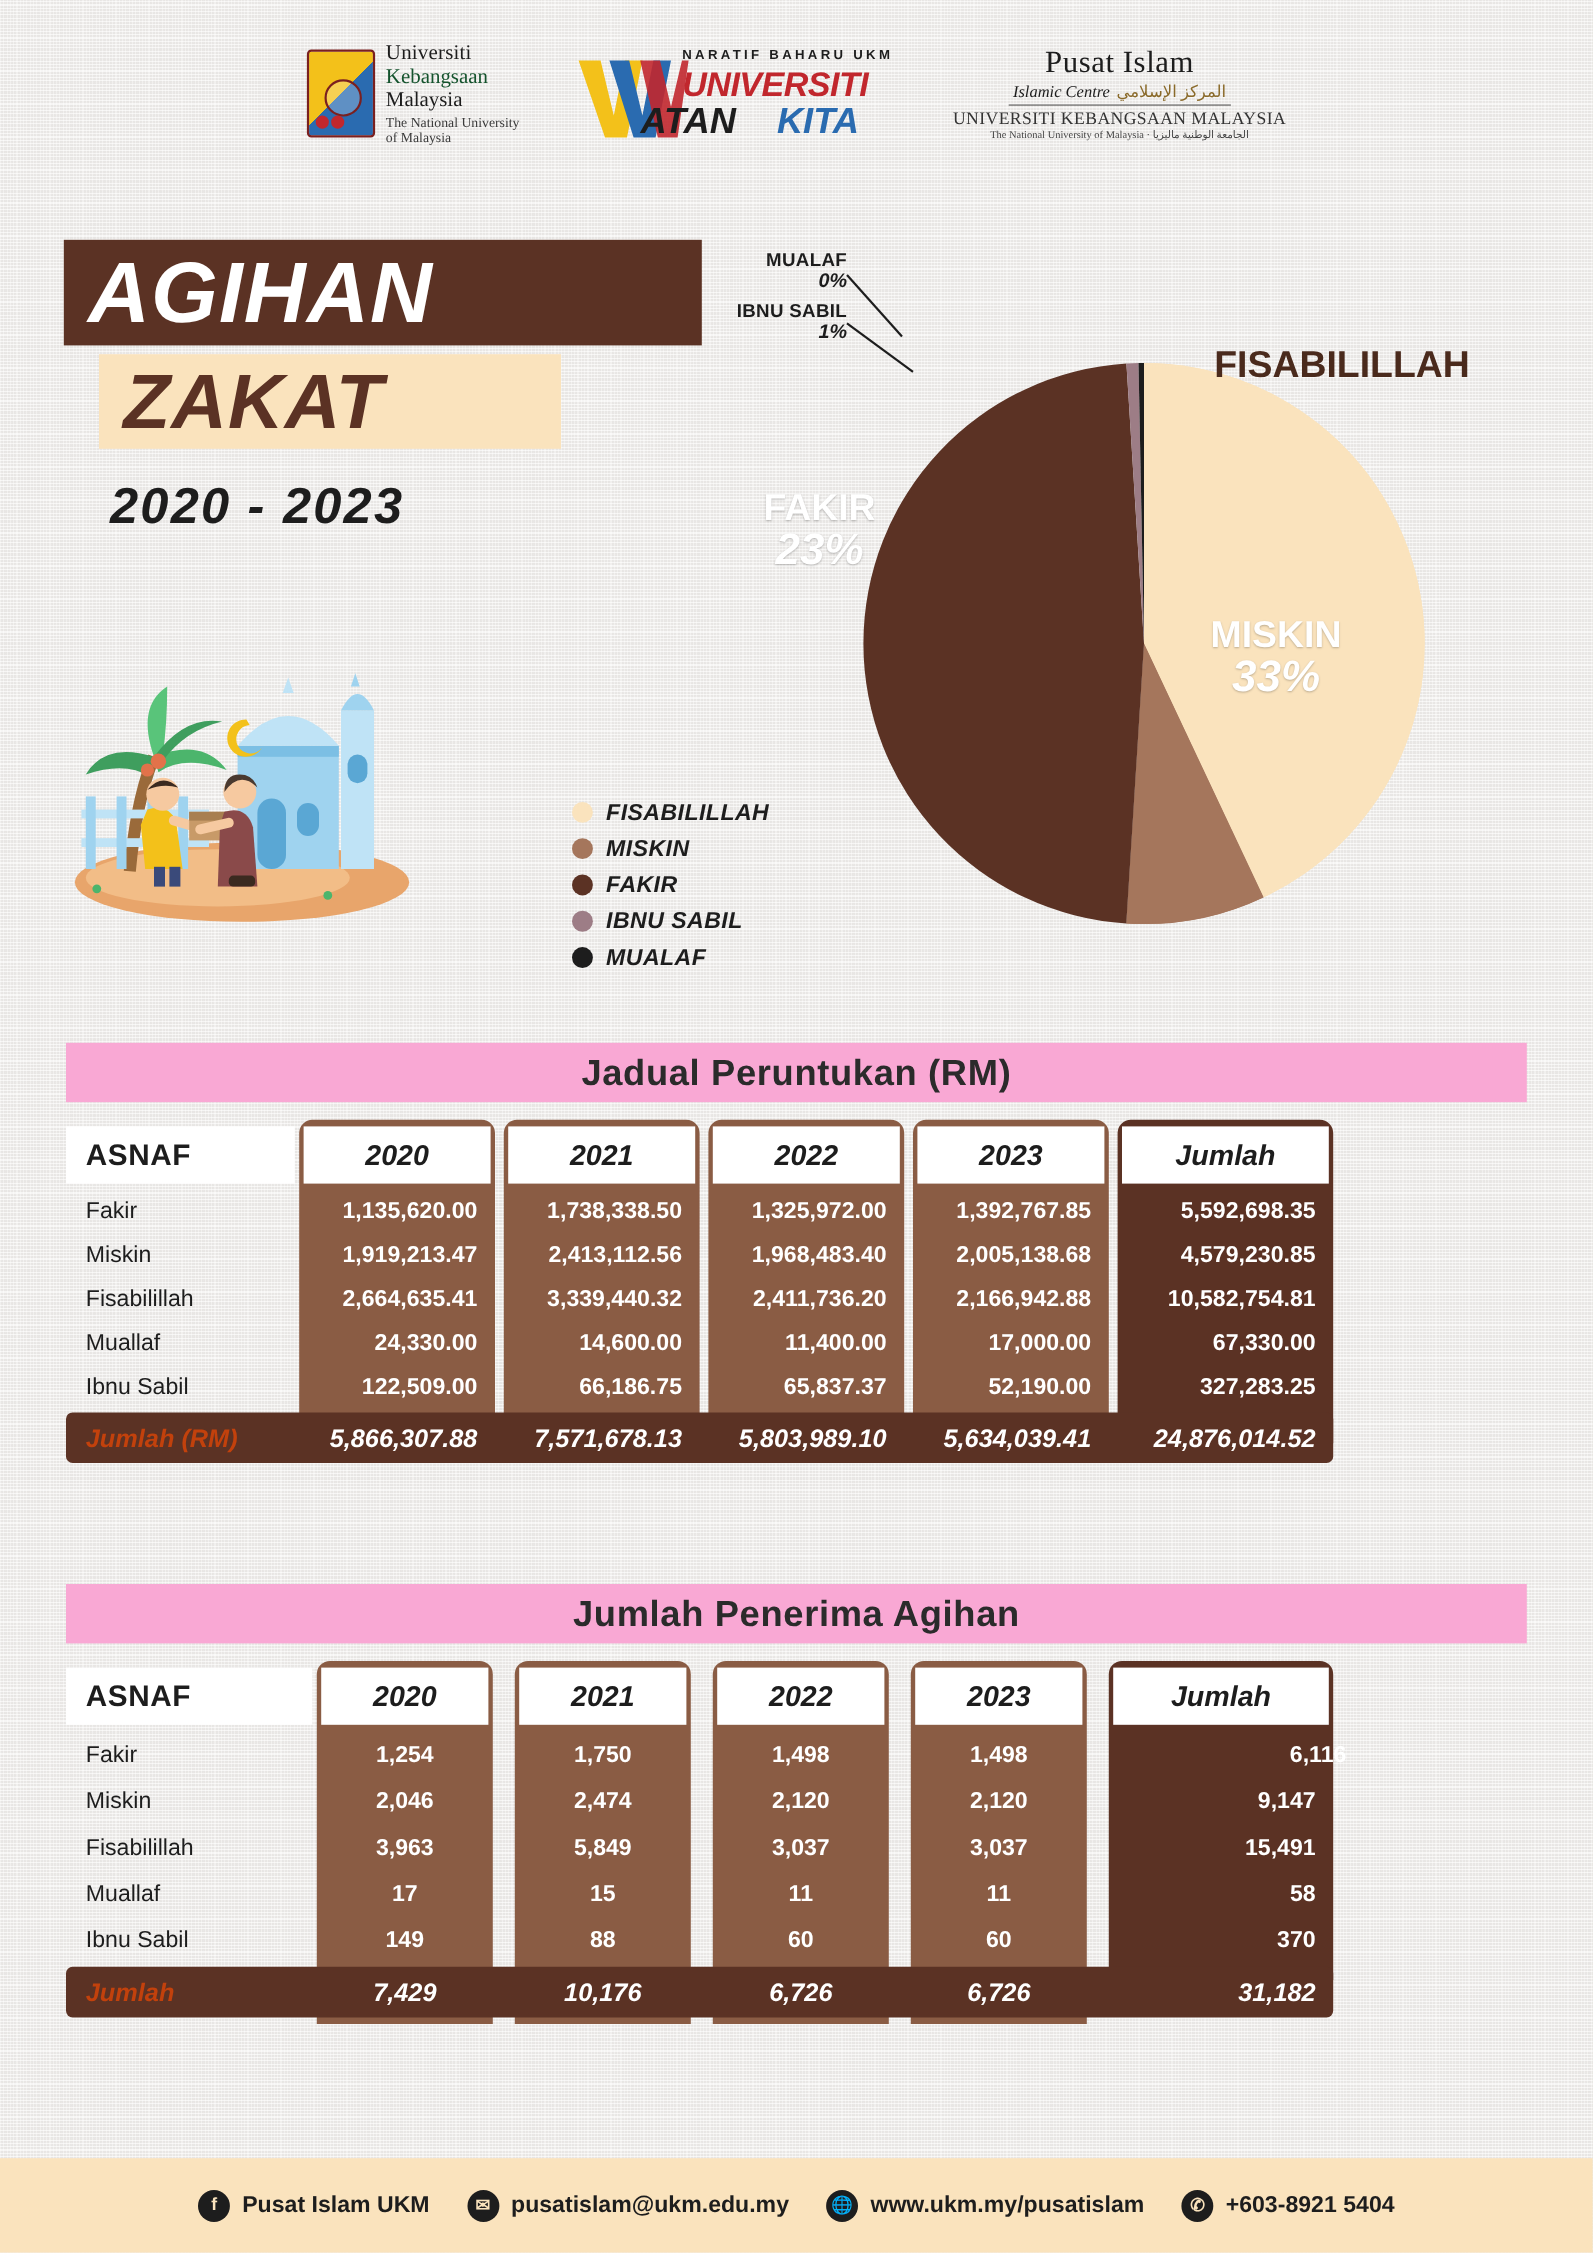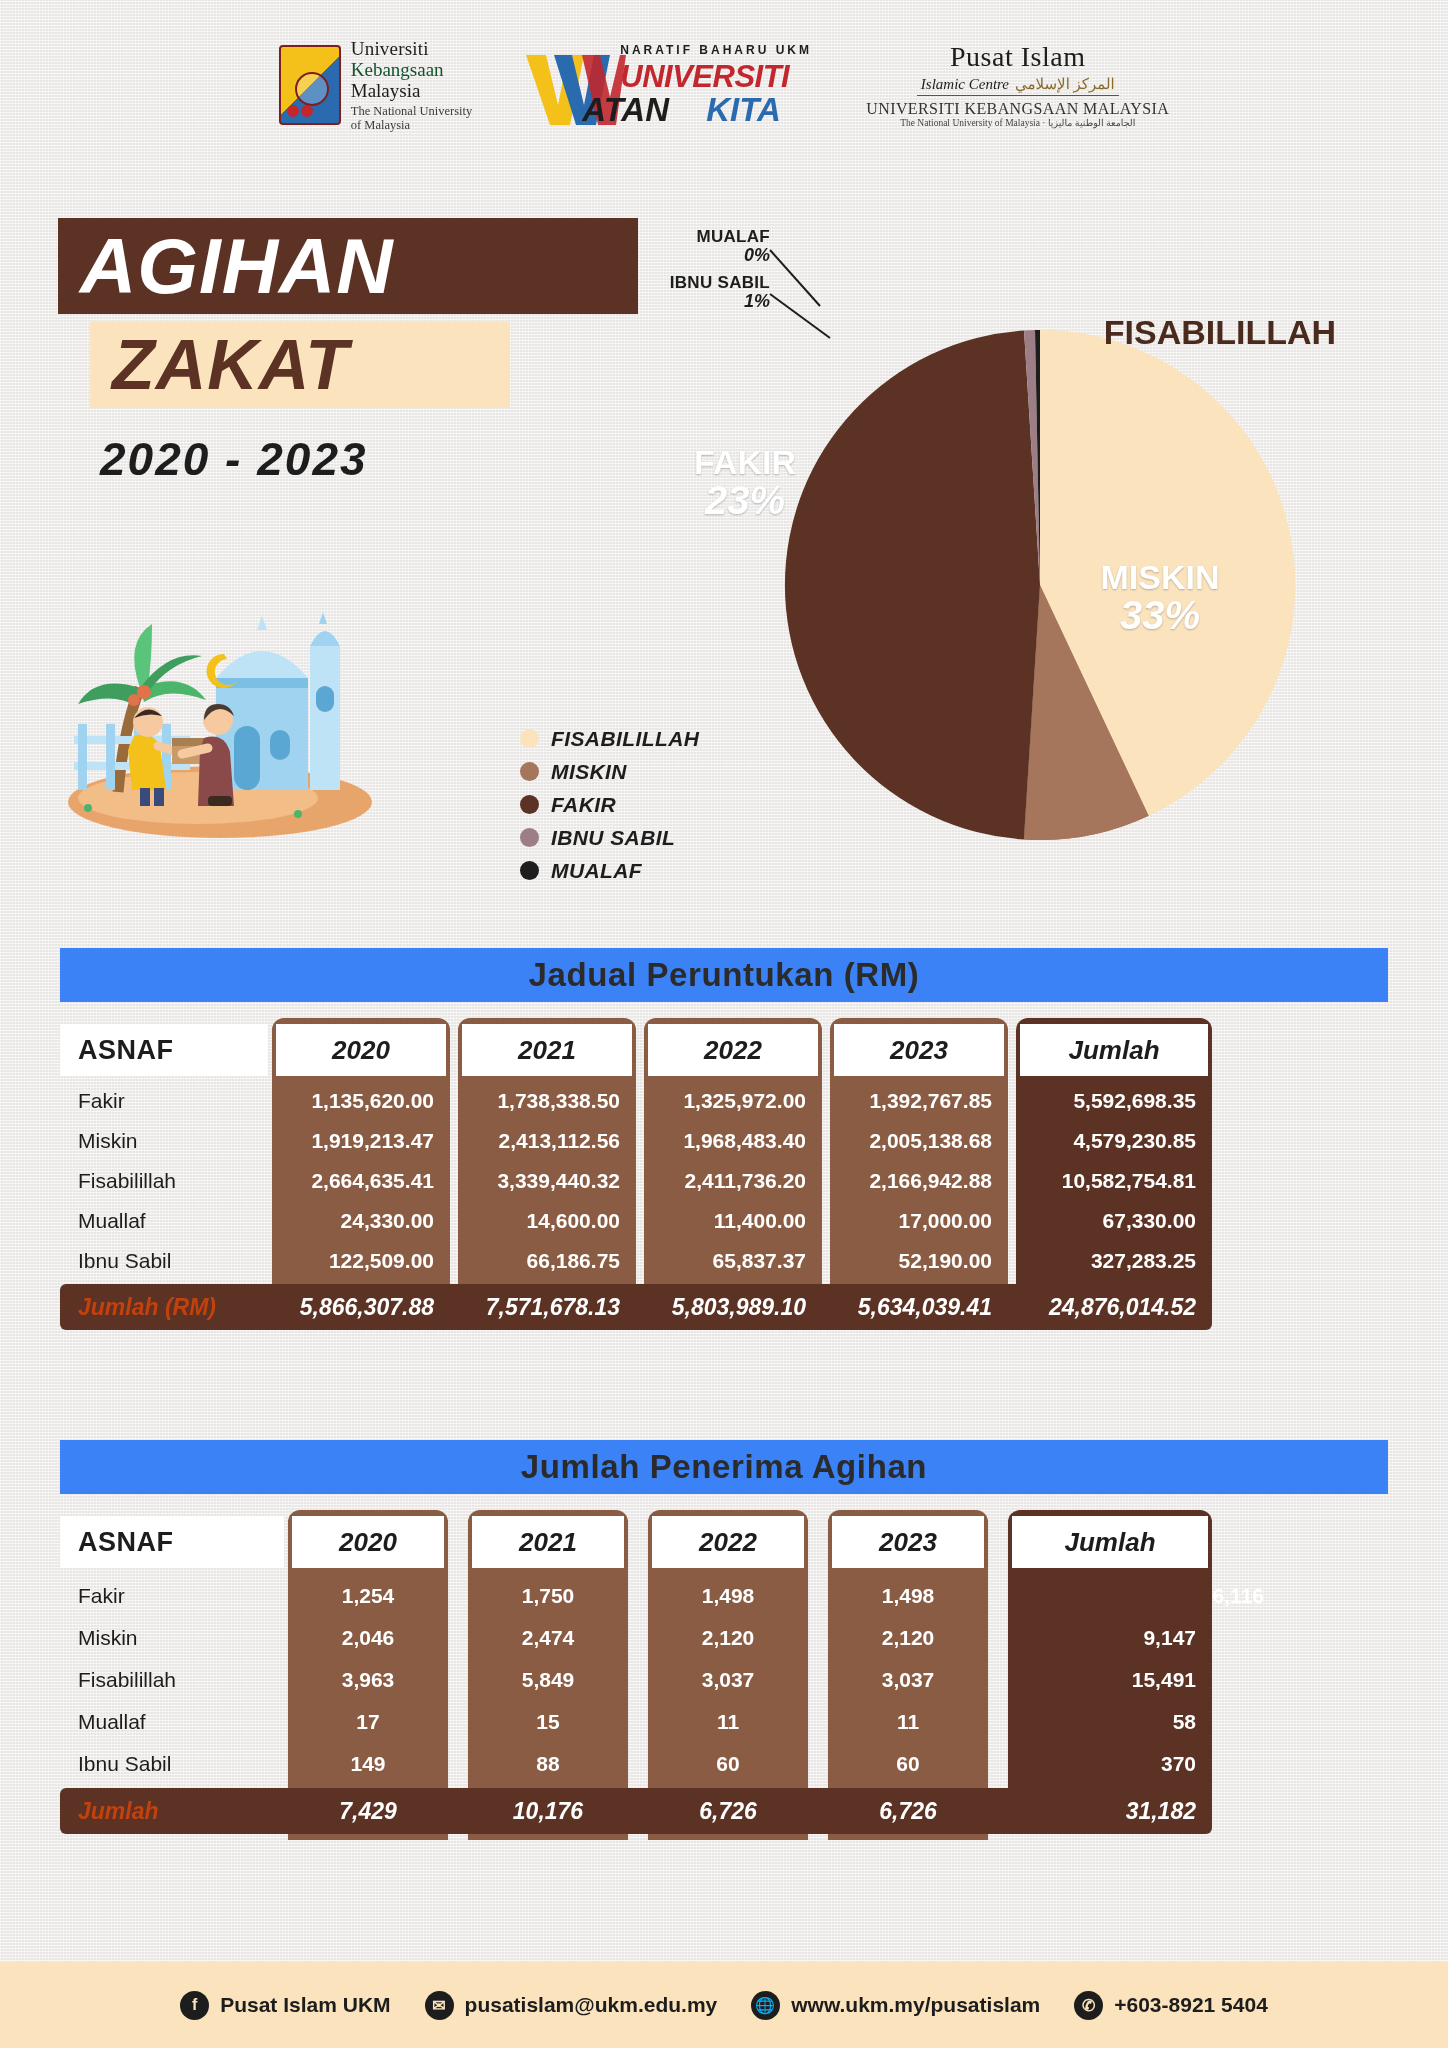--- a/index.html
+++ b/index.html
@@ -326,21 +326,21 @@
     font-style: italic;
     color: #1d1d1d;
   }
 
   
   .sec-head {
     position: absolute;
     left: 60px;
     width: 1328px;
     height: 54px;
-    background: #3b82f6;
+    background: #f9a8d4;
     display: flex;
     align-items: center;
     justify-content: center;
   }
   .sec-head span {
     font-size: 33px;
     font-weight: bold;
     color: #2b2b2b;
     letter-spacing: .6px;
   }
@@ -732,21 +732,21 @@
   <div class="hdr-cell" style="left:412px; top:6px; width:152px; height:52px;">2021</div>
   <div class="hdr-cell" style="left:592px; top:6px; width:152px; height:52px;">2022</div>
   <div class="hdr-cell" style="left:772px; top:6px; width:152px; height:52px;">2023</div>
   <div class="hdr-cell" style="left:952px; top:6px; width:196px; height:52px;">Jumlah</div>
 
   <div class="row-label" style="left:0; top:66px; width:228px; height:40px;">Fakir</div>
   <div class="cell center" style="left:228px; top:66px; width:160px; height:40px;">1,254</div>
   <div class="cell center" style="left:408px; top:66px; width:160px; height:40px;">1,750</div>
   <div class="cell center" style="left:588px; top:66px; width:160px; height:40px;">1,498</div>
   <div class="cell center" style="left:768px; top:66px; width:160px; height:40px;">1,498</div>
-  <div class="cell" style="left:996px; top:66px; width:224px; height:40px;">6,116</div>
+  <div class="cell" style="left:956px; top:66px; width:224px; height:40px;">6,116</div>
 
   <div class="row-label" style="left:0; top:108px; width:228px; height:40px;">Miskin</div>
   <div class="cell center" style="left:228px; top:108px; width:160px; height:40px;">2,046</div>
   <div class="cell center" style="left:408px; top:108px; width:160px; height:40px;">2,474</div>
   <div class="cell center" style="left:588px; top:108px; width:160px; height:40px;">2,120</div>
   <div class="cell center" style="left:768px; top:108px; width:160px; height:40px;">2,120</div>
   <div class="cell" style="left:948px; top:108px; width:204px; height:40px;">9,147</div>
 
   <div class="row-label" style="left:0; top:150px; width:228px; height:40px;">Fisabilillah</div>
   <div class="cell center" style="left:228px; top:150px; width:160px; height:40px;">3,963</div>

